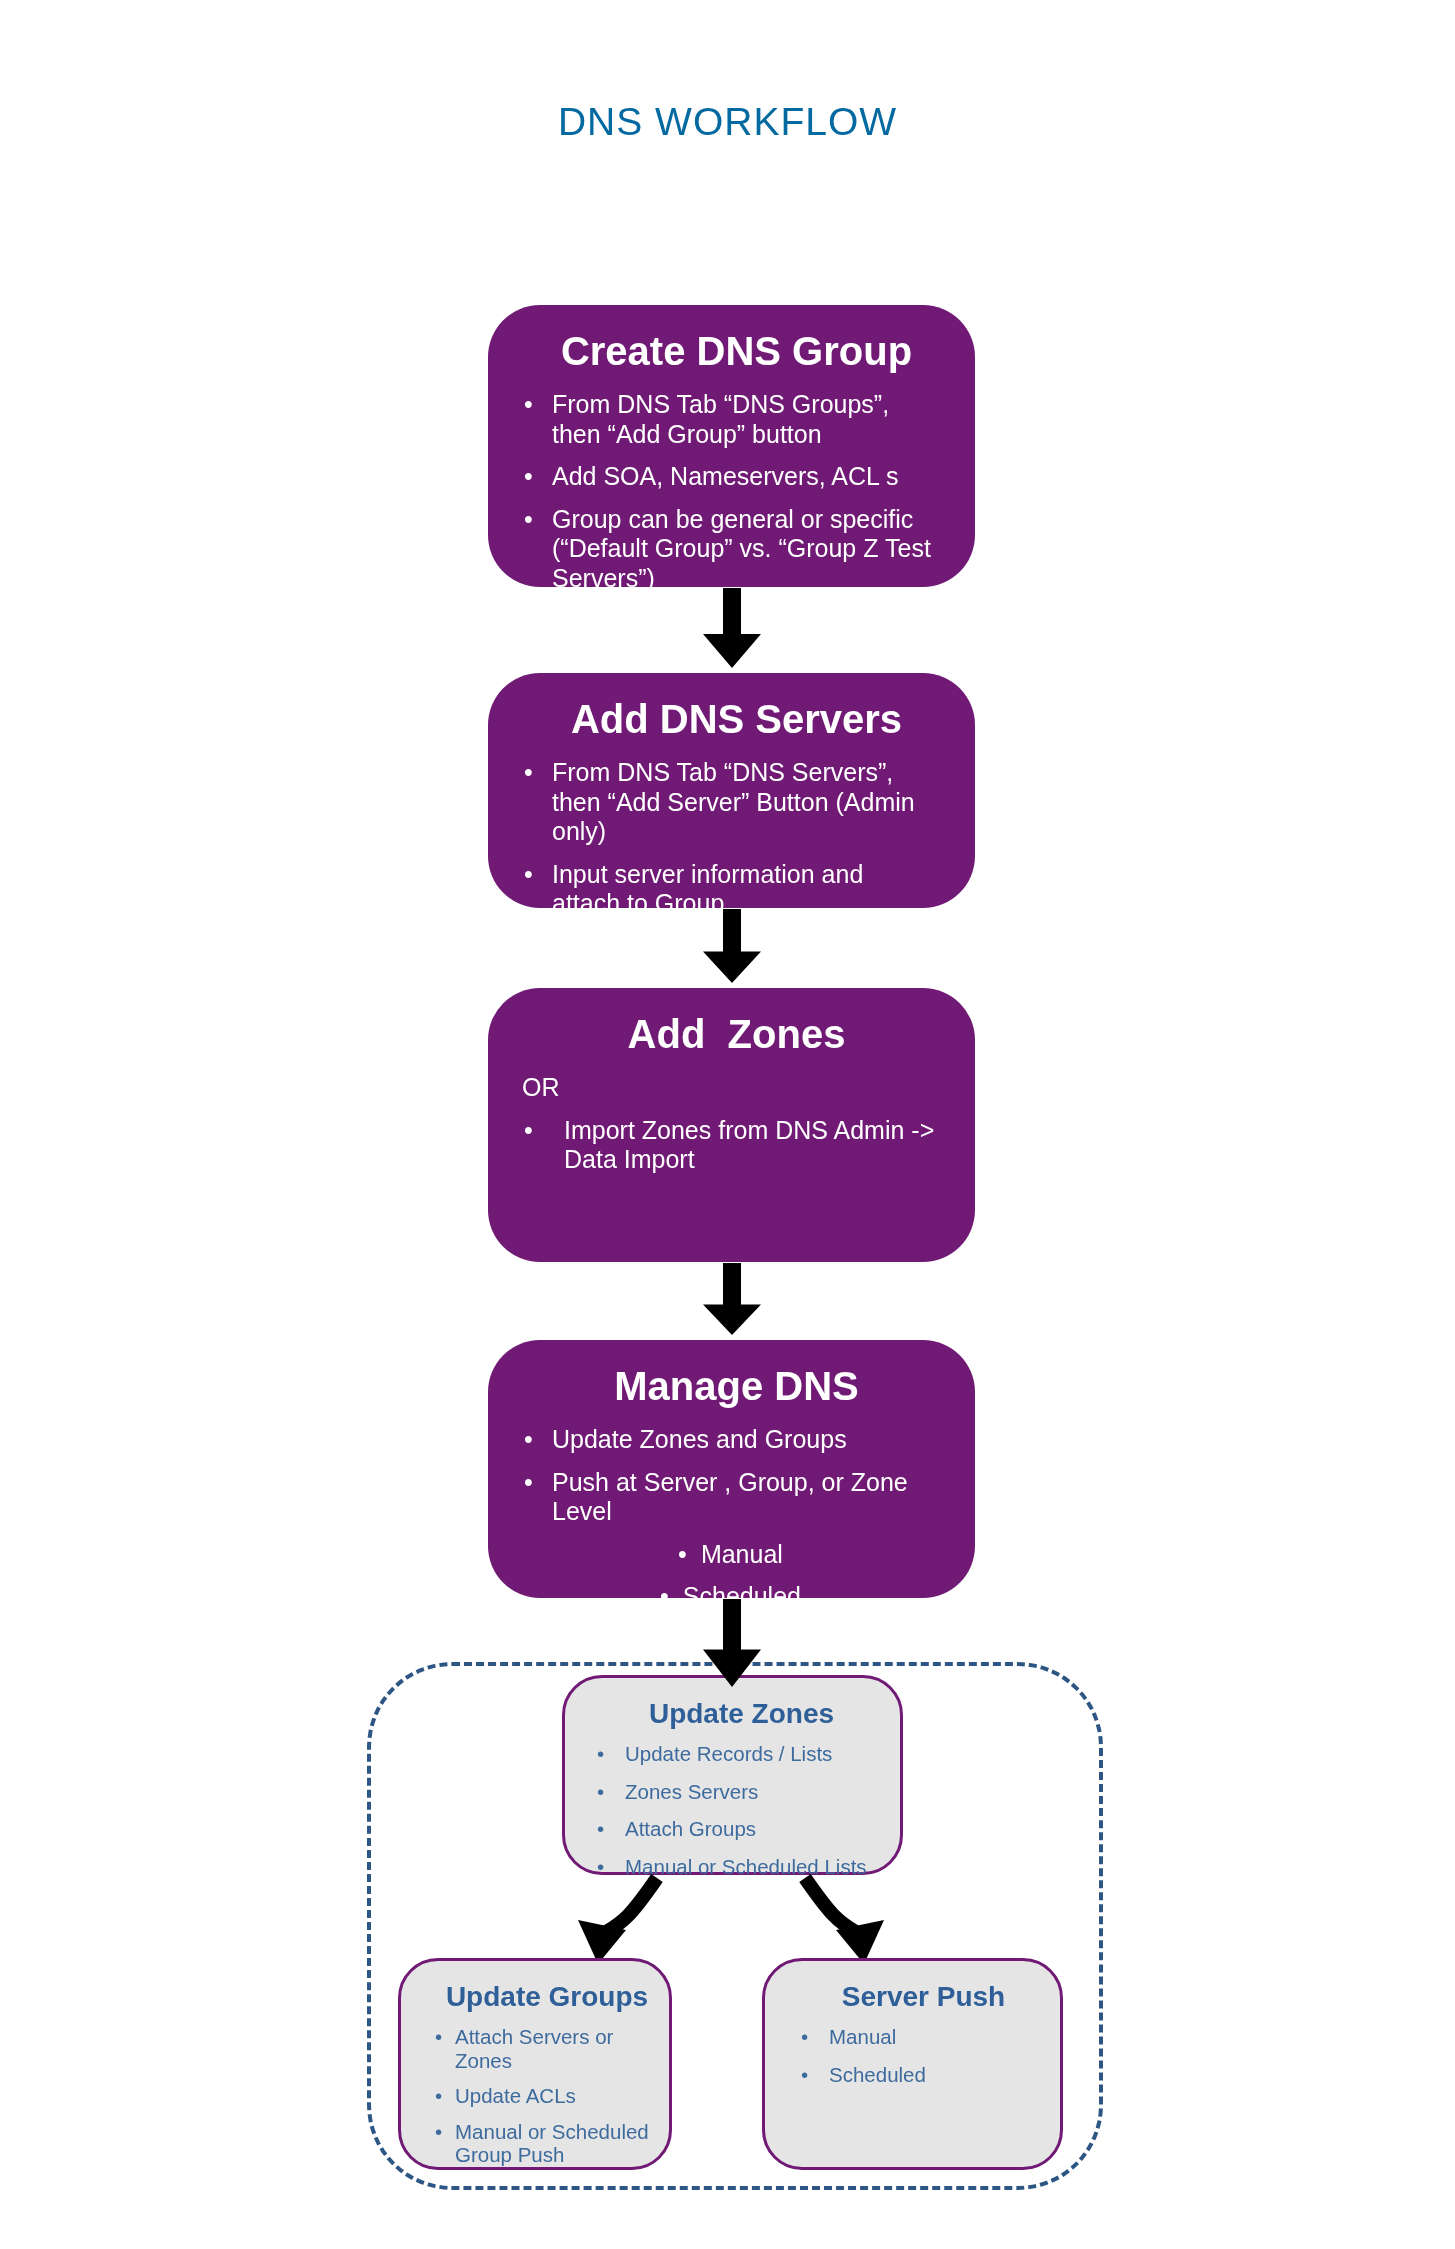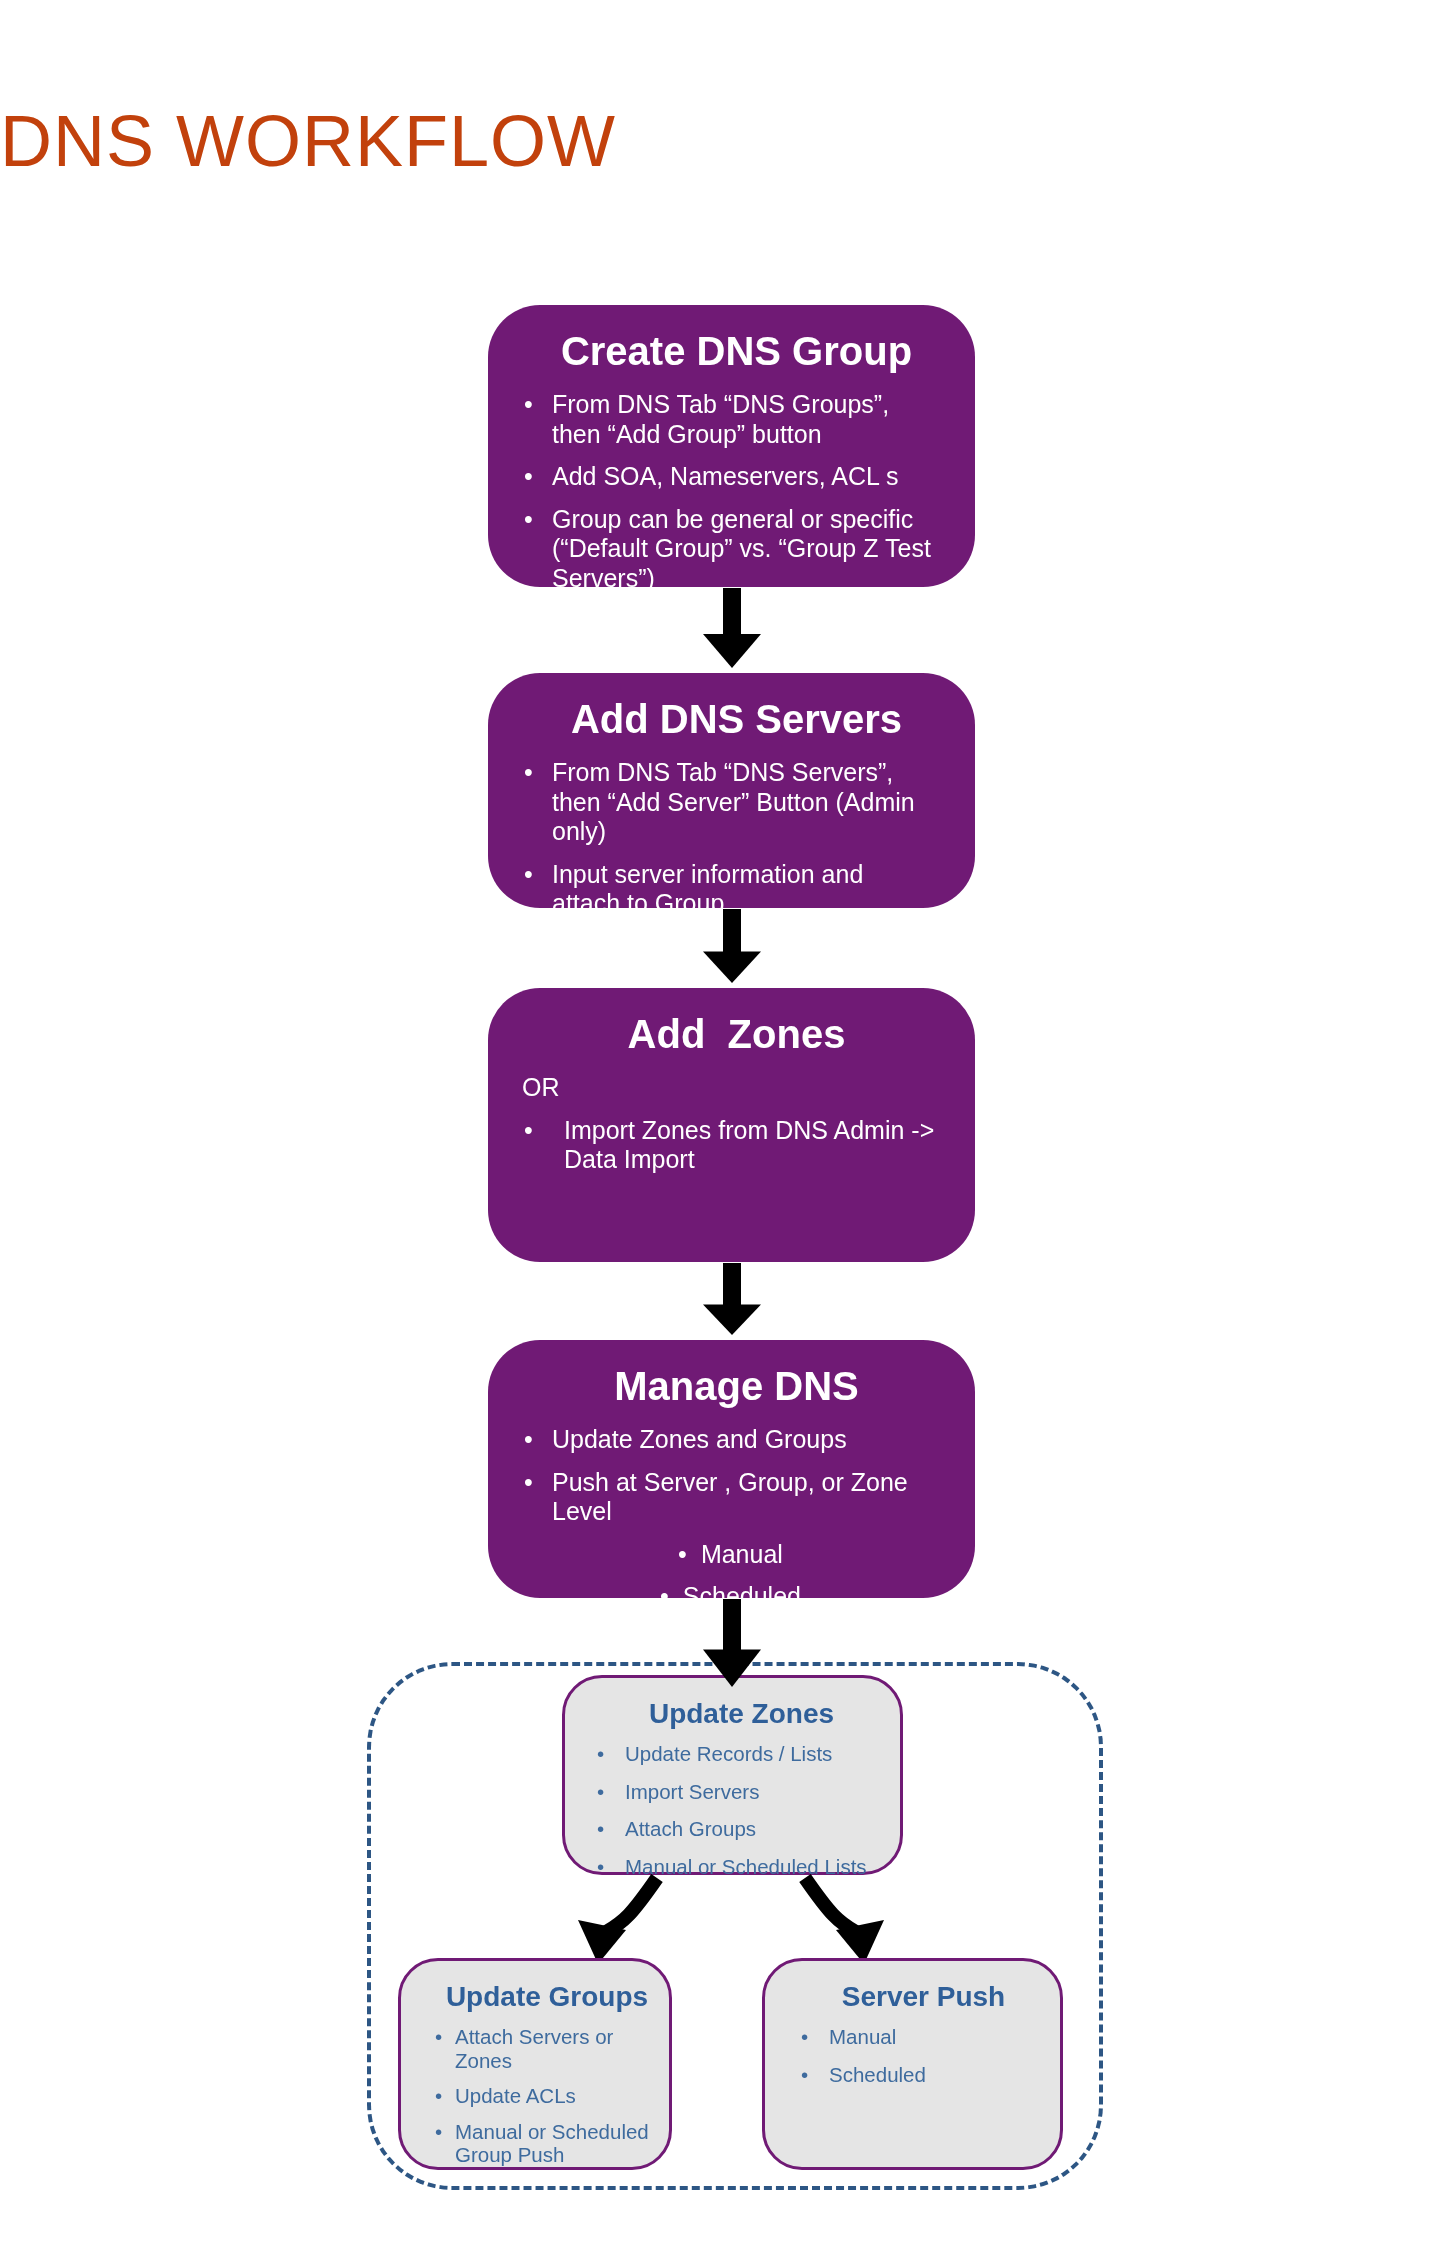--- a/index.html
+++ b/index.html
@@ -5,22 +5,23 @@
   html,body{margin:0;padding:0;background:#ffffff;}
   .canvas{
     position:relative;
     width:1455px;height:2249px;
     background:#ffffff;
     font-family:"Liberation Sans", sans-serif;
     overflow:hidden;
   }
   .page-title{
     position:absolute;left:0;top:100px;width:1455px;
-    font-size:72px;font-weight:400;letter-spacing:1px;
-    color:#c2410c;
+    text-align:center;
+    font-size:39px;font-weight:400;letter-spacing:1px;
+    color:#0369a1;
     white-space:pre;
   }
   
   .flow-box{
     position:absolute;left:488px;width:487px;
     background:#701a75;
     border-radius:52px;
     color:#ffffff;
     box-sizing:border-box;
     padding:20px 26px 18px 36px;
@@ -171,21 +172,21 @@
         <polygon points="1,46 59,46 30,80" fill="#000000"></polygon>
       </svg>
   </div>
 
   <div class="detail-box" id="box-update-zones">
     <div class="detail-title">Update Zones</div>
     <div class="li">
         <span class="txt">Update Records / Lists</span>
       </div>
     <div class="li">
-        <span class="txt">Import Servers</span>
+        <span class="txt">Zones Servers</span>
       </div>
     <div class="li">
         <span class="txt">Attach Groups</span>
       </div>
     <div class="li">
         <span class="txt">Manual or Scheduled Lists</span>
       </div>
   </div>
 
   <div class="curved-arrows">

